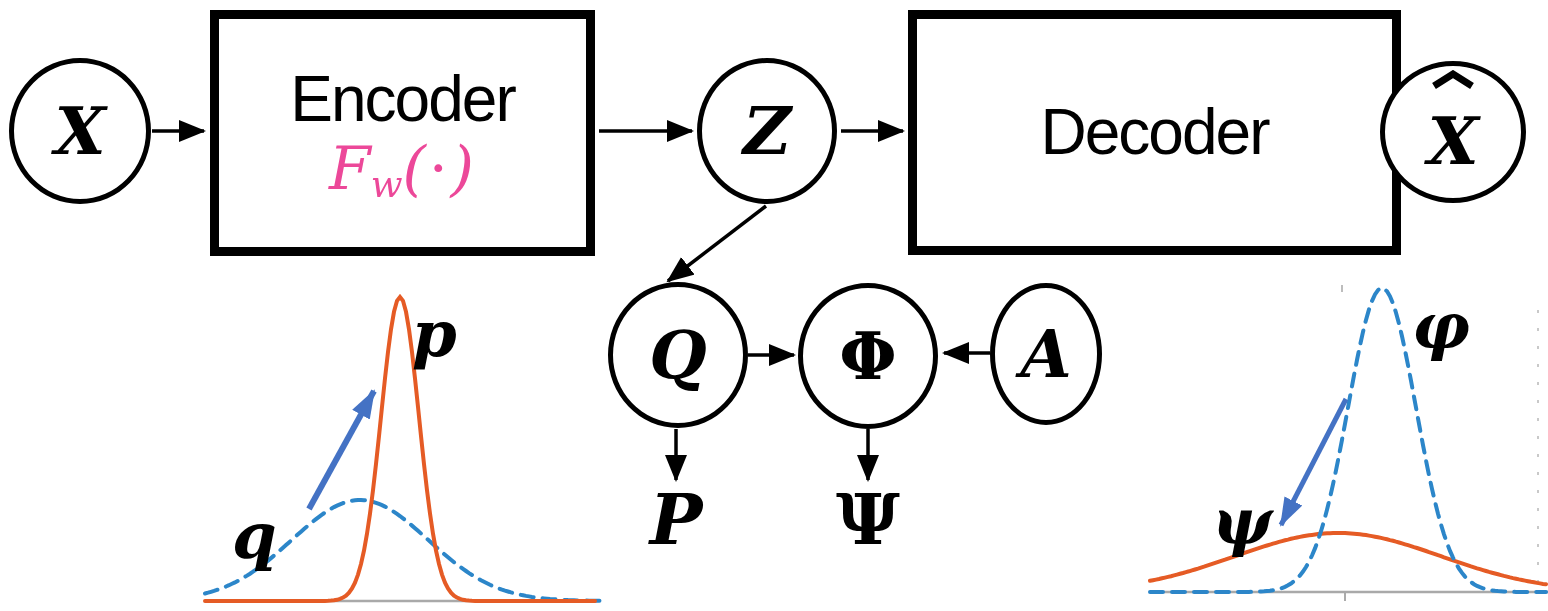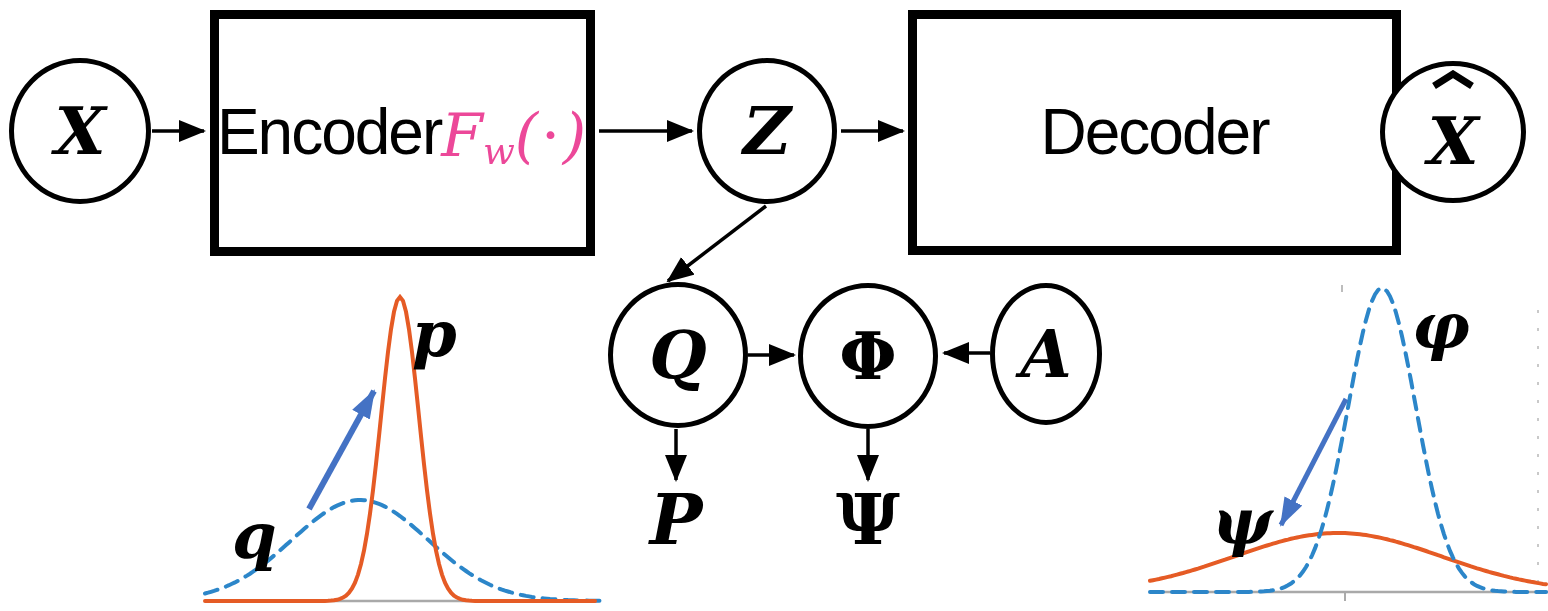--- a/index.html
+++ b/index.html
@@ -1,20 +1,20 @@
 <!DOCTYPE html>
 <html><head>
 <meta charset="utf-8">
 <style>
   html,body{margin:0;padding:0;background:#fff;}
   #canvas{position:relative;width:1548px;height:611px;background:#fff;overflow:hidden;
           font-family:"Liberation Sans",sans-serif;}
   #connector-layer{position:absolute;left:0;top:0;width:1548px;height:611px;z-index:1;}
   .block{position:absolute;box-sizing:border-box;border:9px solid #000;background:#fff;z-index:2;
-         display:flex;flex-direction:row;align-items:center;justify-content:center;}
+         display:flex;flex-direction:column;align-items:center;justify-content:center;}
   .block-title{font-family:"Liberation Sans",sans-serif;font-size:64px;letter-spacing:-2px;
                color:#000;line-height:1.05;}
   .block-func{font-family:"DejaVu Serif",serif;font-style:italic;font-size:60px;color:#ec4899;
               line-height:1.05;margin-top:4px;}
   .fsub{font-size:0.62em;position:relative;top:0.22em;}
   .fargs{letter-spacing:2px;}
   .node{position:absolute;box-sizing:border-box;border:5px solid #000;border-radius:50%;
         background:#fff;z-index:2;display:flex;align-items:center;justify-content:center;}
   .nl{font-family:"DejaVu Serif",serif;font-style:italic;font-weight:bold;font-size:66px;color:#000;}
   .upright{font-style:normal;}

